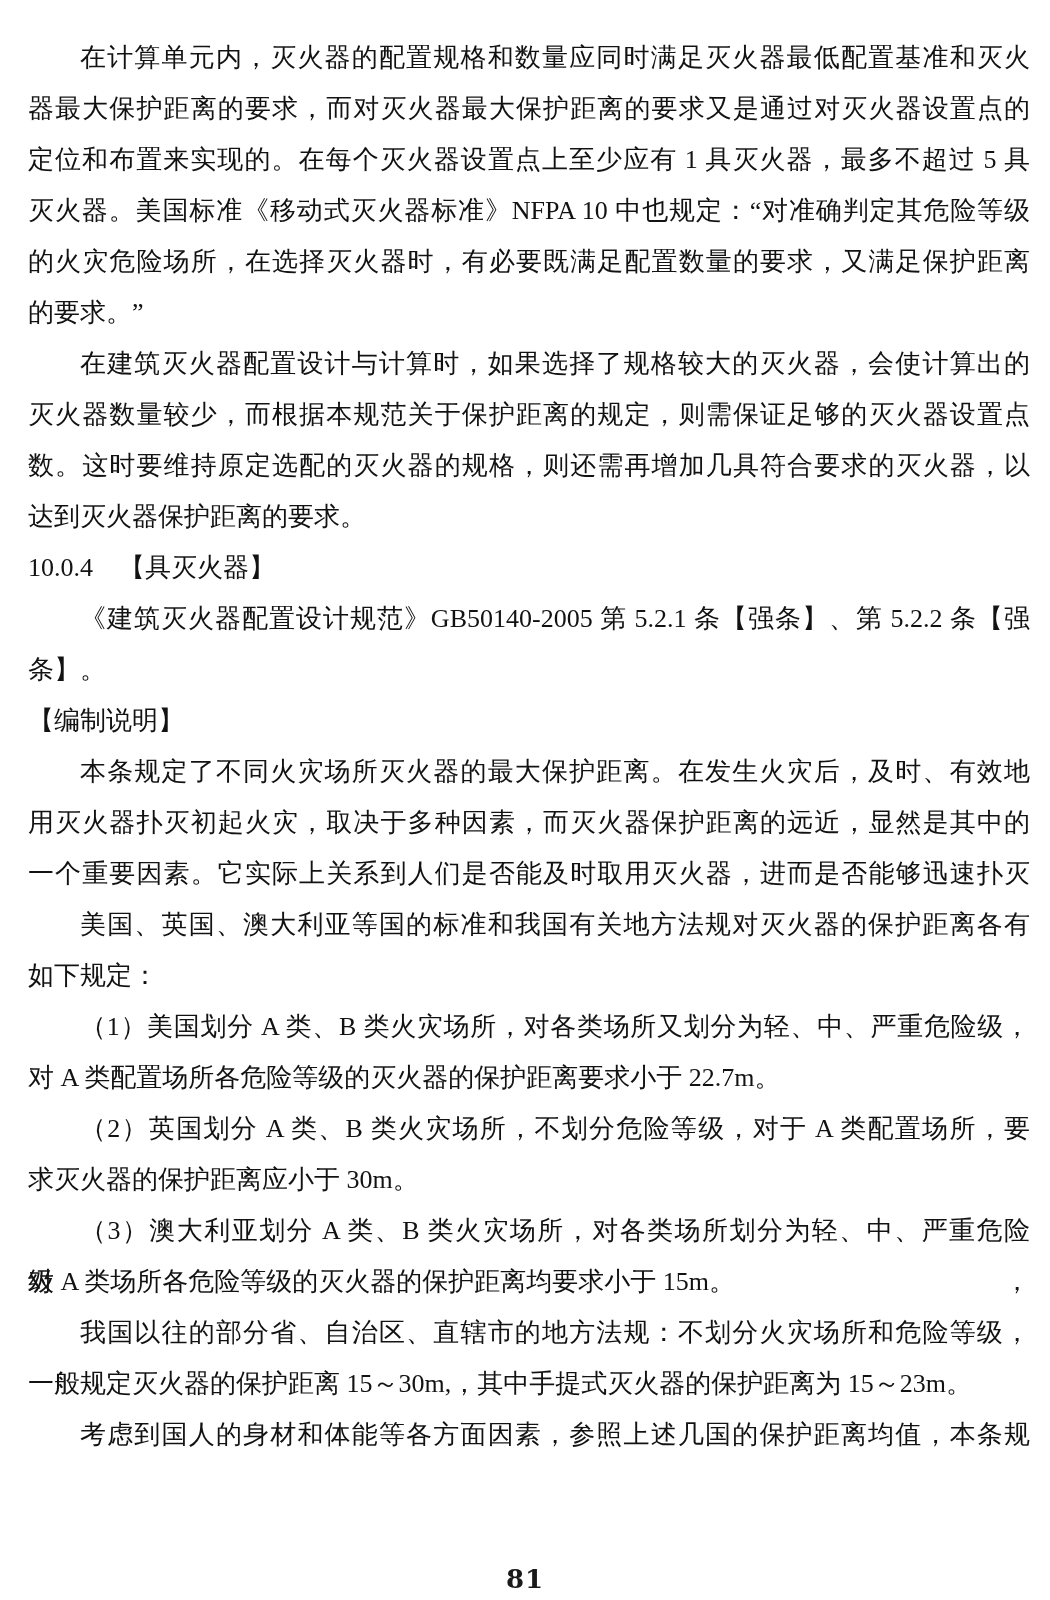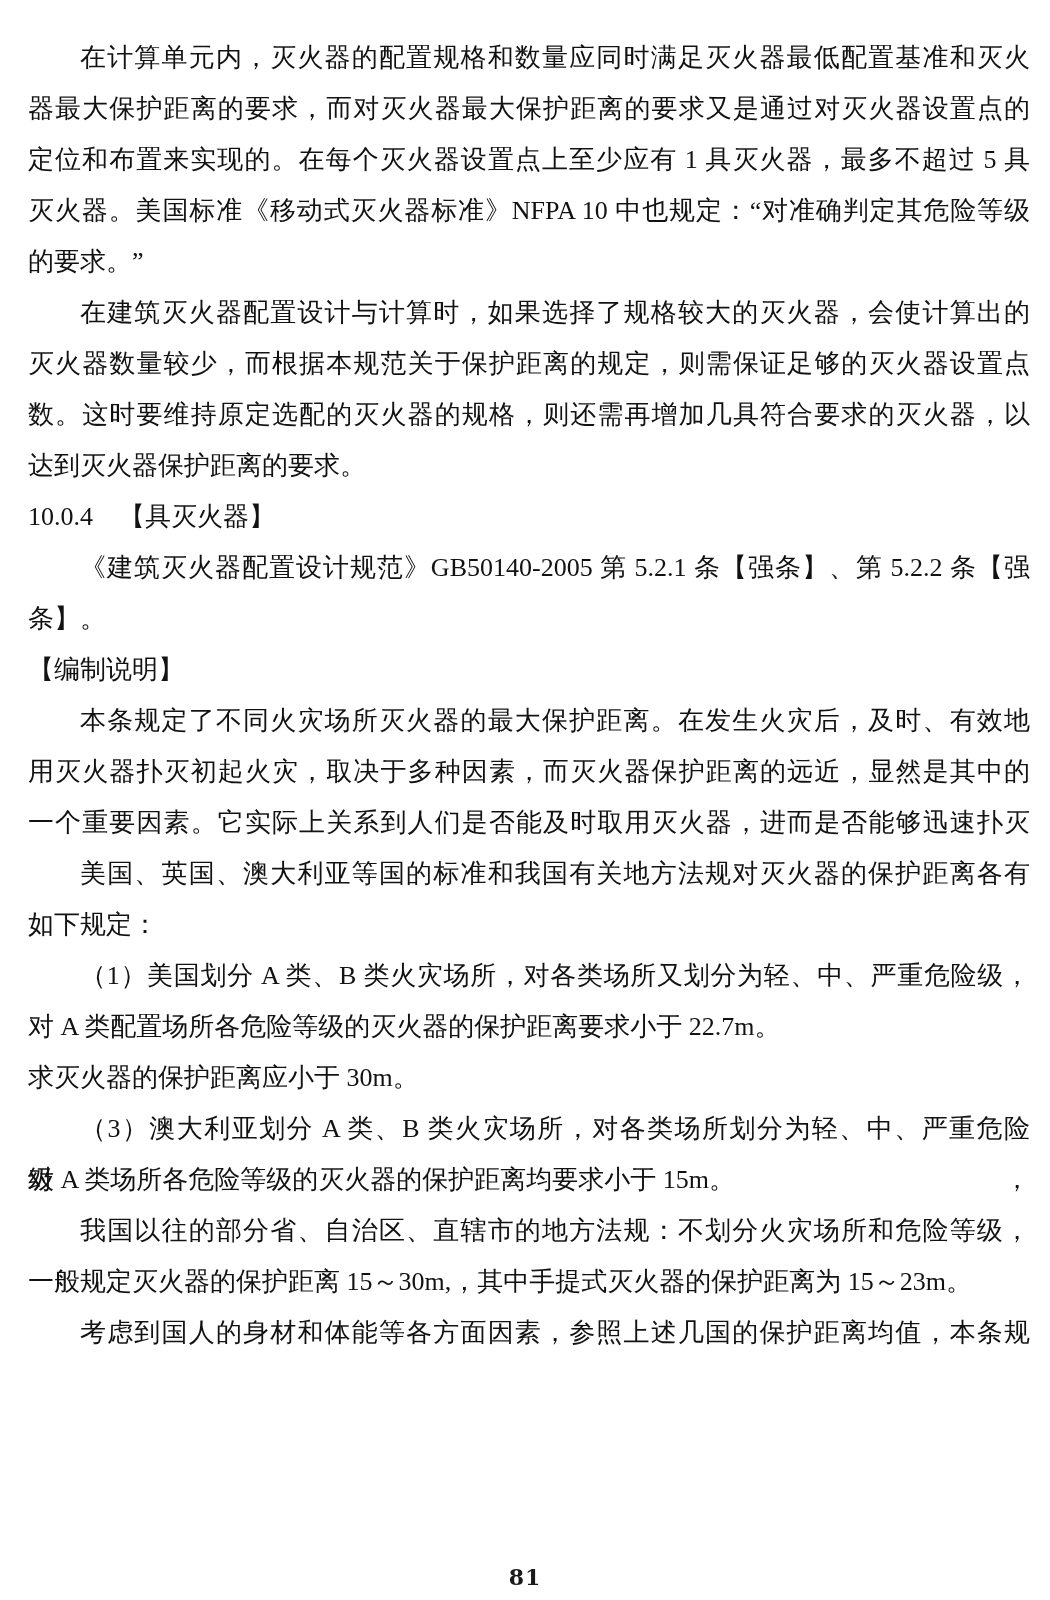--- a/index.html
+++ b/index.html
@@ -40,21 +40,21 @@
   }
   .line.indent {
     text-indent: 52px;
   }
   .page-number {
     position: absolute;
     left: 0;
     right: 0;
     top: 1564px;
     text-align: center;
-    font-size: 22px;
+    font-size: 26px;
     font-weight: bold;
     color: #1a1a1a;
     letter-spacing: 1px;
     font-family: "DejaVu Serif", "Liberation Serif", serif;
   }
   .watermark {
     position: absolute;
     left: 836px;
     top: 1608px;
     display: flex;
@@ -77,36 +77,38 @@
 </head>
 <body>
 
 <div class="page">
 
   <div class="text-lines">
       <div class="line indent justify">在计算单元内，灭火器的配置规格和数量应同时满足灭火器最低配置基准和灭火</div>
       <div class="line justify">器最大保护距离的要求，而对灭火器最大保护距离的要求又是通过对灭火器设置点的</div>
       <div class="line justify">定位和布置来实现的。在每个灭火器设置点上至少应有 1 具灭火器，最多不超过 5 具</div>
       <div class="line justify">灭火器。美国标准《移动式灭火器标准》NFPA 10 中也规定：“对准确判定其危险等级</div>
+      <div class="line justify">的火灾危险场所，在选择灭火器时，有必要既满足配置数量的要求，又满足保护距离</div>
       <div class="line">的要求。”</div>
       <div class="line indent justify">在建筑灭火器配置设计与计算时，如果选择了规格较大的灭火器，会使计算出的</div>
       <div class="line justify">灭火器数量较少，而根据本规范关于保护距离的规定，则需保证足够的灭火器设置点</div>
       <div class="line justify">数。这时要维持原定选配的灭火器的规格，则还需再增加几具符合要求的灭火器，以</div>
       <div class="line">达到灭火器保护距离的要求。</div>
       <div class="line">10.0.4  【具灭火器】</div>
       <div class="line indent justify">《建筑灭火器配置设计规范》GB50140-2005 第 5.2.1 条【强条】、第 5.2.2 条【强</div>
       <div class="line">条】。</div>
       <div class="line">【编制说明】</div>
       <div class="line indent justify">本条规定了不同火灾场所灭火器的最大保护距离。在发生火灾后，及时、有效地</div>
       <div class="line justify">用灭火器扑灭初起火灾，取决于多种因素，而灭火器保护距离的远近，显然是其中的</div>
       <div class="line justify">一个重要因素。它实际上关系到人们是否能及时取用灭火器，进而是否能够迅速扑灭</div>
       <div class="line indent justify">美国、英国、澳大利亚等国的标准和我国有关地方法规对灭火器的保护距离各有</div>
       <div class="line">如下规定：</div>
       <div class="line indent justify">（1）美国划分 A 类、B 类火灾场所，对各类场所又划分为轻、中、严重危险级，</div>
       <div class="line">对 A 类配置场所各危险等级的灭火器的保护距离要求小于 22.7m。</div>
+      <div class="line indent justify">（2）英国划分 A 类、B 类火灾场所，不划分危险等级，对于 A 类配置场所，要</div>
       <div class="line">求灭火器的保护距离应小于 30m。</div>
       <div class="line indent justify">（3）澳大利亚划分 A 类、B 类火灾场所，对各类场所划分为轻、中、严重危险级，</div>
       <div class="line">对 A 类场所各危险等级的灭火器的保护距离均要求小于 15m。</div>
       <div class="line indent justify">我国以往的部分省、自治区、直辖市的地方法规：不划分火灾场所和危险等级，</div>
       <div class="line">一般规定灭火器的保护距离 15～30m,，其中手提式灭火器的保护距离为 15～23m。</div>
       <div class="line indent justify">考虑到国人的身材和体能等各方面因素，参照上述几国的保护距离均值，本条规</div>
     </div>
 
   <div class="watermark">
     <svg class="watermark-icon" viewBox="0 0 60 54" xmlns="http://www.w3.org/2000/svg" aria-hidden="true">

